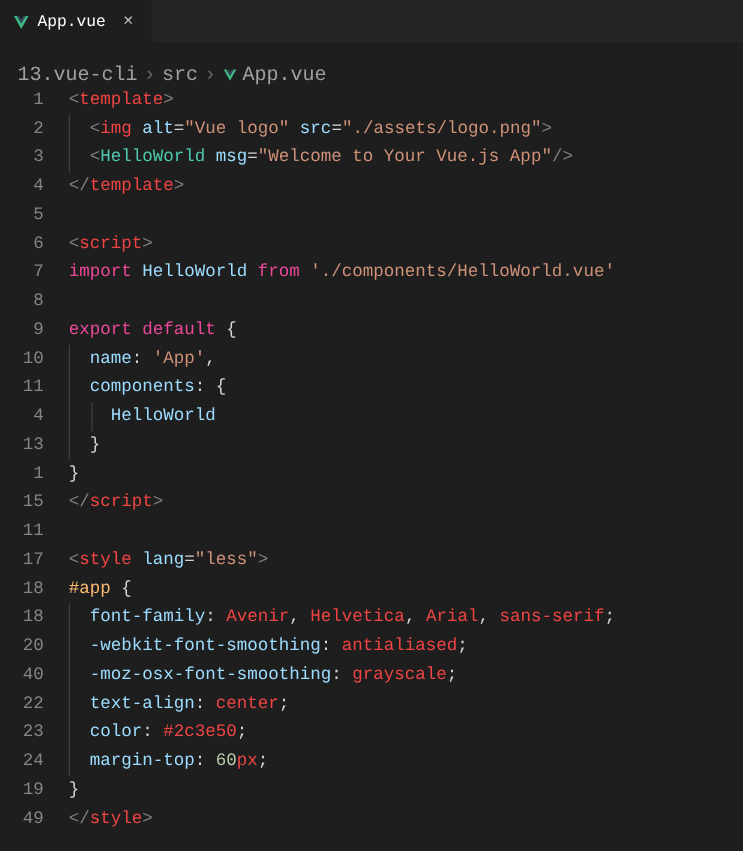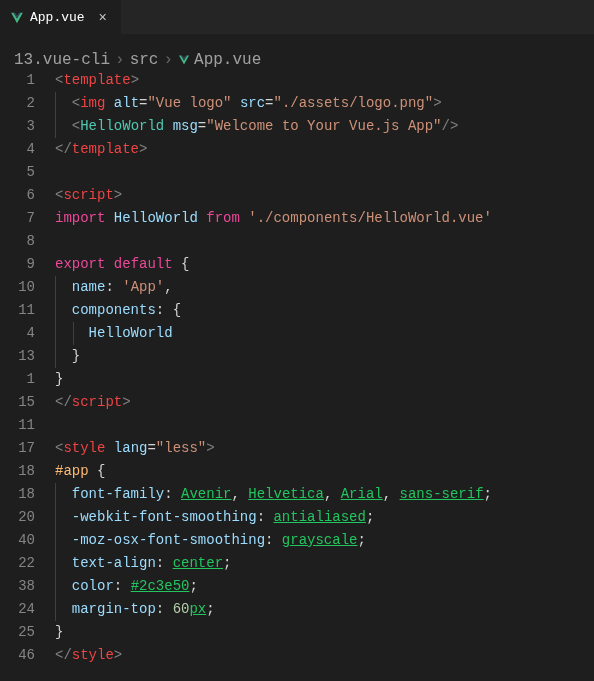--- a/index.html
+++ b/index.html
@@ -99,21 +99,21 @@
     }
     
     .c-tag { color: #ef4444; }          
     .c-attr { color: #9cdcfe; }         
     .c-string { color: #ce9178; }       
     .c-keyword { color: #ec4899; }      
     .c-class { color: #4ec9b0; }        
     .c-prop { color: #9cdcfe; }         
     .c-sel { color: #fdba74; }         
     .c-num { color: #b5cea8; }          
-    .c-cssval { color: #22c55e; text-decoration: underline; }       
+    .c-cssval { color: #ef4444; }       
     .c-punct { color: #808080; }        
     .c-white { color: #d4d4d4; }
   </style>
 </head>
 <body>
 
 <div class="tab-bar">
   <div class="tab">
     <span class="vue-icon">
       <svg width="14" height="14" viewBox="0 0 24 24">
@@ -163,19 +163,19 @@
       <div class="line-num">13</div>
       <div class="line-num">1</div>
       <div class="line-num">15</div>
       <div class="line-num">11</div>
       <div class="line-num">17</div>
       <div class="line-num">18</div>
       <div class="line-num">18</div>
       <div class="line-num">20</div>
       <div class="line-num">40</div>
       <div class="line-num">22</div>
-      <div class="line-num">38</div>
+      <div class="line-num">23</div>
       <div class="line-num">24</div>
-      <div class="line-num">25</div>
-      <div class="line-num">46</div>
+      <div class="line-num">19</div>
+      <div class="line-num">49</div>
     </div>
   <div class="code" id="code"><div class="code-line"><span class="c-punct">&lt;</span><span class="c-tag">template</span><span class="c-punct">&gt;</span></div><div class="code-line"><span class="indent-guide" style="left: 0px;"></span><span>  </span><span class="c-punct">&lt;</span><span class="c-tag">img</span><span> </span><span class="c-attr">alt</span><span class="c-white">=</span><span class="c-string">"Vue logo"</span><span> </span><span class="c-attr">src</span><span class="c-white">=</span><span class="c-string">"./assets/logo.png"</span><span class="c-punct">&gt;</span></div><div class="code-line"><span class="indent-guide" style="left: 0px;"></span><span>  </span><span class="c-punct">&lt;</span><span class="c-class">HelloWorld</span><span> </span><span class="c-attr">msg</span><span class="c-white">=</span><span class="c-string">"Welcome to Your Vue.js App"</span><span class="c-punct">/&gt;</span></div><div class="code-line"><span class="c-punct">&lt;/</span><span class="c-tag">template</span><span class="c-punct">&gt;</span></div><div class="code-line">&nbsp;</div><div class="code-line"><span class="c-punct">&lt;</span><span class="c-tag">script</span><span class="c-punct">&gt;</span></div><div class="code-line"><span class="c-keyword">import</span><span> </span><span class="c-prop">HelloWorld</span><span> </span><span class="c-keyword">from</span><span> </span><span class="c-string">'./components/HelloWorld.vue'</span></div><div class="code-line">&nbsp;</div><div class="code-line"><span class="c-keyword">export</span><span> </span><span class="c-keyword">default</span><span> </span><span class="c-white">{</span></div><div class="code-line"><span class="indent-guide" style="left: 0px;"></span><span>  </span><span class="c-prop">name</span><span class="c-white">:</span><span> </span><span class="c-string">'App'</span><span class="c-white">,</span></div><div class="code-line"><span class="indent-guide" style="left: 0px;"></span><span>  </span><span class="c-prop">components</span><span class="c-white">:</span><span> </span><span class="c-white">{</span></div><div class="code-line"><span class="indent-guide" style="left: 0px;"></span><span class="indent-guide" style="left: 18px;"></span><span>    </span><span class="c-prop">HelloWorld</span></div><div class="code-line"><span class="indent-guide" style="left: 0px;"></span><span>  </span><span class="c-white">}</span></div><div class="code-line"><span class="c-white">}</span></div><div class="code-line"><span class="c-punct">&lt;/</span><span class="c-tag">script</span><span class="c-punct">&gt;</span></div><div class="code-line">&nbsp;</div><div class="code-line"><span class="c-punct">&lt;</span><span class="c-tag">style</span><span> </span><span class="c-attr">lang</span><span class="c-white">=</span><span class="c-string">"less"</span><span class="c-punct">&gt;</span></div><div class="code-line"><span class="c-sel">#app</span><span> </span><span class="c-white">{</span></div><div class="code-line"><span class="indent-guide" style="left: 0px;"></span><span>  </span><span class="c-prop">font-family</span><span class="c-white">:</span><span> </span><span class="c-cssval">Avenir</span><span class="c-white">,</span><span> </span><span class="c-cssval">Helvetica</span><span class="c-white">,</span><span> </span><span class="c-cssval">Arial</span><span class="c-white">,</span><span> </span><span class="c-cssval">sans-serif</span><span class="c-white">;</span></div><div class="code-line"><span class="indent-guide" style="left: 0px;"></span><span>  </span><span class="c-prop">-webkit-font-smoothing</span><span class="c-white">:</span><span> </span><span class="c-cssval">antialiased</span><span class="c-white">;</span></div><div class="code-line"><span class="indent-guide" style="left: 0px;"></span><span>  </span><span class="c-prop">-moz-osx-font-smoothing</span><span class="c-white">:</span><span> </span><span class="c-cssval">grayscale</span><span class="c-white">;</span></div><div class="code-line"><span class="indent-guide" style="left: 0px;"></span><span>  </span><span class="c-prop">text-align</span><span class="c-white">:</span><span> </span><span class="c-cssval">center</span><span class="c-white">;</span></div><div class="code-line"><span class="indent-guide" style="left: 0px;"></span><span>  </span><span class="c-prop">color</span><span class="c-white">:</span><span> </span><span class="c-cssval">#2c3e50</span><span class="c-white">;</span></div><div class="code-line"><span class="indent-guide" style="left: 0px;"></span><span>  </span><span class="c-prop">margin-top</span><span class="c-white">:</span><span> </span><span class="c-num">60</span><span class="c-cssval">px</span><span class="c-white">;</span></div><div class="code-line"><span class="c-white">}</span></div><div class="code-line"><span class="c-punct">&lt;/</span><span class="c-tag">style</span><span class="c-punct">&gt;</span></div></div>
 </div>
 
 </body></html>

